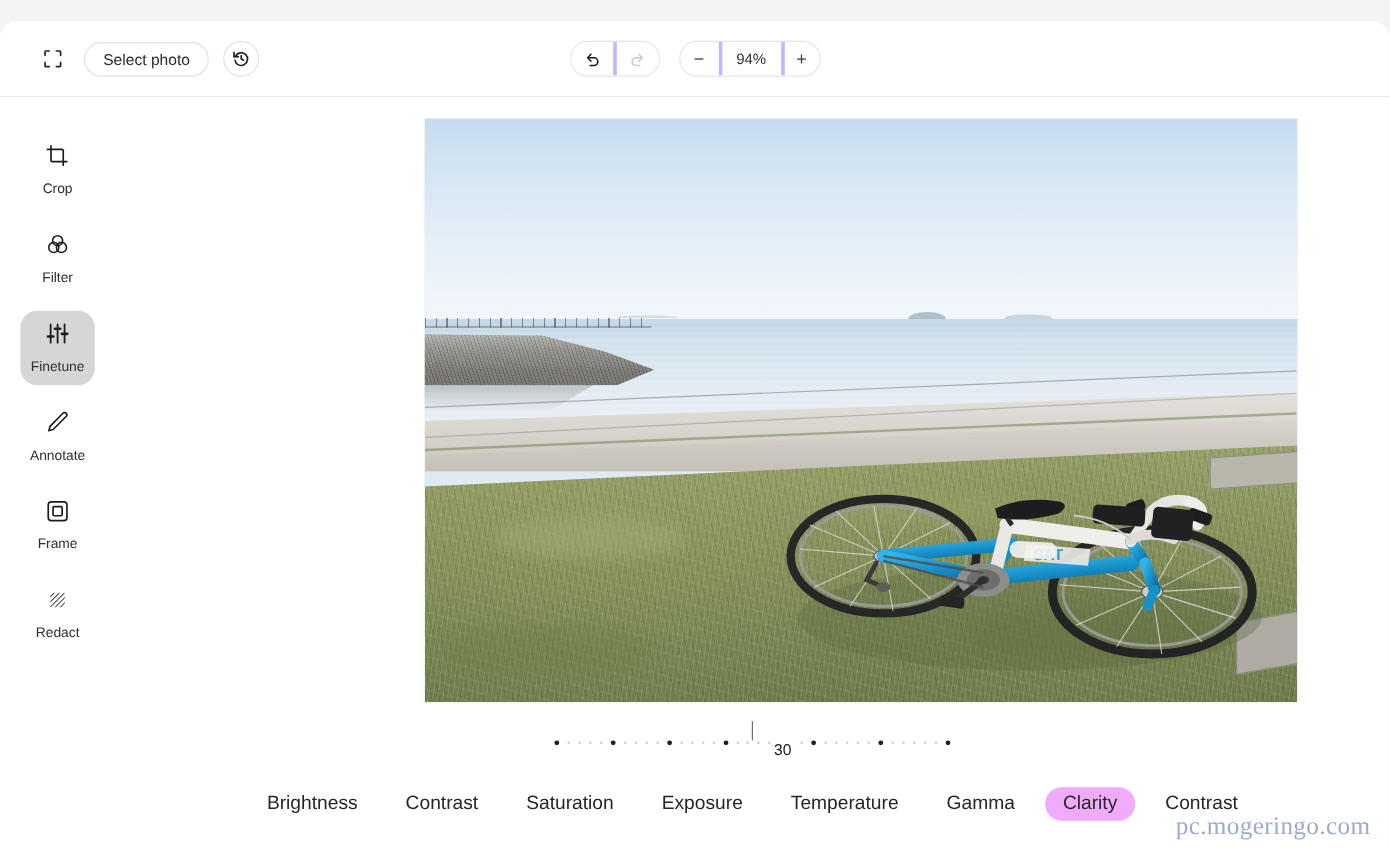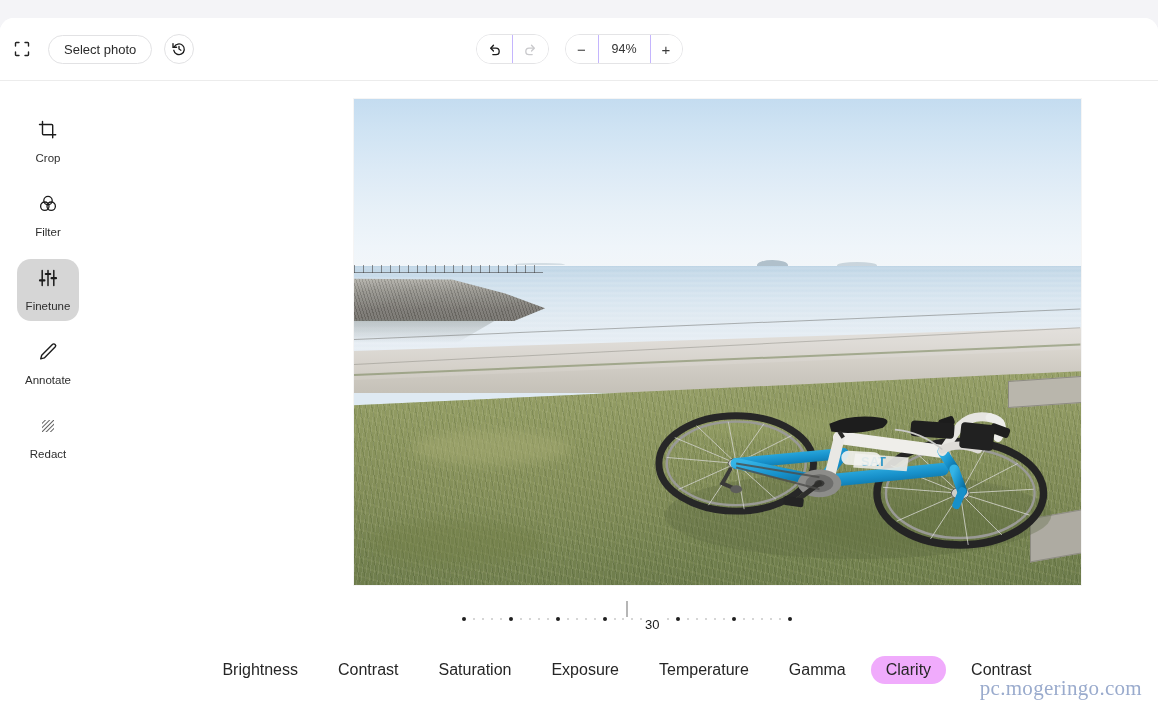--- a/index.html
+++ b/index.html
@@ -20,21 +20,21 @@
   }
 
   
   .topbar {
     position: absolute; left: 0; top: 0;
     width: 1158px; height: 63px;
     background: #ffffff;
     border-bottom: 1px solid #ececec;
   }
   .tb-left {
-    position: absolute; left: 8px; top: 0; height: 62px;
+    position: absolute; left: 30px; top: 0; height: 62px;
     display: flex; align-items: center; gap: 12px;
   }
   .icon-btn-plain {
     width: 28px; height: 28px;
     display: flex; align-items: center; justify-content: center;
     border-radius: 50%;
     cursor: pointer;
   }
   .pill-btn {
     height: 29px;
@@ -71,21 +71,21 @@
     overflow: hidden;
   }
   .seg-cell {
     min-width: 32px;
     padding: 0 10px;
     display: flex; align-items: center; justify-content: center;
     font-size: 12.5px; color: #3a3a3a;
     cursor: pointer;
     background: #fff;
   }
-  .seg-cell + .seg-cell { border-left: 1px solid #c4b5fd; }
+  .seg-cell + .seg-cell { border-left: 3px solid #c4b5fd; }
   .seg-cell.disabled { color: #c9c9cc; cursor: default; }
   .seg-cell.zoomval { min-width: 52px; font-size: 12.5px; color: #333; cursor: default; }
   .seg-cell.sym { font-size: 15px; }
 
   
   .sidebar {
     position: absolute; left: 0; top: 63px;
     width: 96px; height: 626px;
     padding-top: 30px;
     display: flex; flex-direction: column; align-items: center;
@@ -386,20 +386,29 @@
 
     <div class="tool">
       <span class="tool-ico">
         <svg width="22" height="22" viewBox="0 0 22 22" fill="none" stroke="#1c1c1c" stroke-width="1.4" stroke-linecap="round" stroke-linejoin="round">
           <path d="M15.4 3.4a1.9 1.9 0 0 1 2.7 2.7L7.3 16.9l-3.6 1 1-3.6z"></path>
         </svg>
       </span>
       <span class="tool-lbl">Annotate</span>
     </div>
 
+    <div class="tool">
+      <span class="tool-ico">
+        <svg width="22" height="22" viewBox="0 0 22 22" fill="none" stroke="#1c1c1c" stroke-width="1.4">
+          <rect x="3.2" y="3.2" width="15.6" height="15.6" rx="2.6"></rect>
+          <rect x="7.2" y="7.2" width="7.6" height="7.6" rx="1"></rect>
+        </svg>
+      </span>
+      <span class="tool-lbl">Frame</span>
+    </div>
 
     <div class="tool">
       <span class="tool-ico">
         <svg width="22" height="22" viewBox="0 0 22 22">
           <defs>
             <pattern id="hatch" width="3" height="3" patternUnits="userSpaceOnUse" patternTransform="rotate(45)">
               <line x1="0" y1="0" x2="0" y2="3" stroke="#1c1c1c" stroke-width="1.4"></line>
             </pattern>
           </defs>
           <rect x="5" y="5" width="12" height="12" fill="url(#hatch)"></rect>

